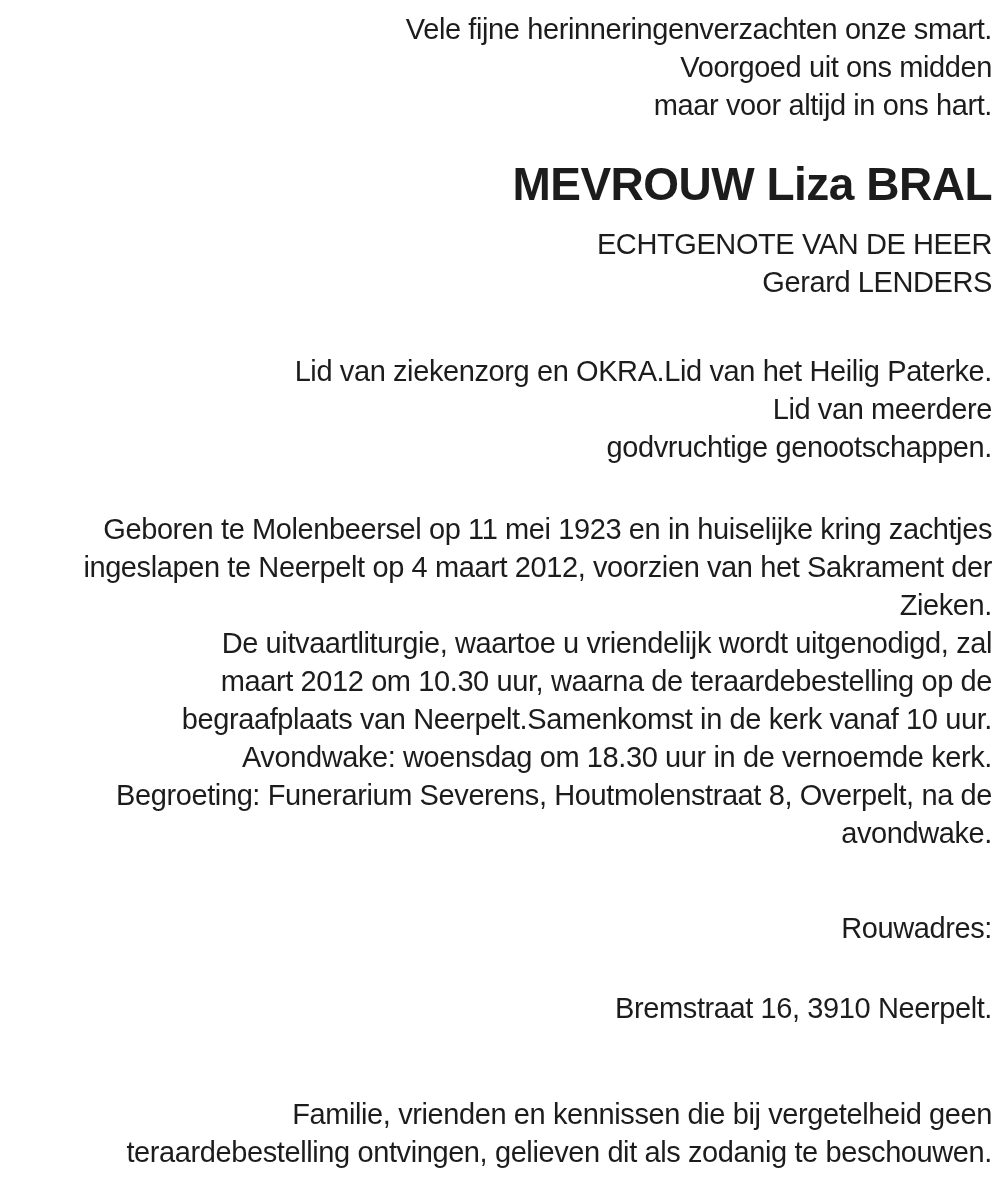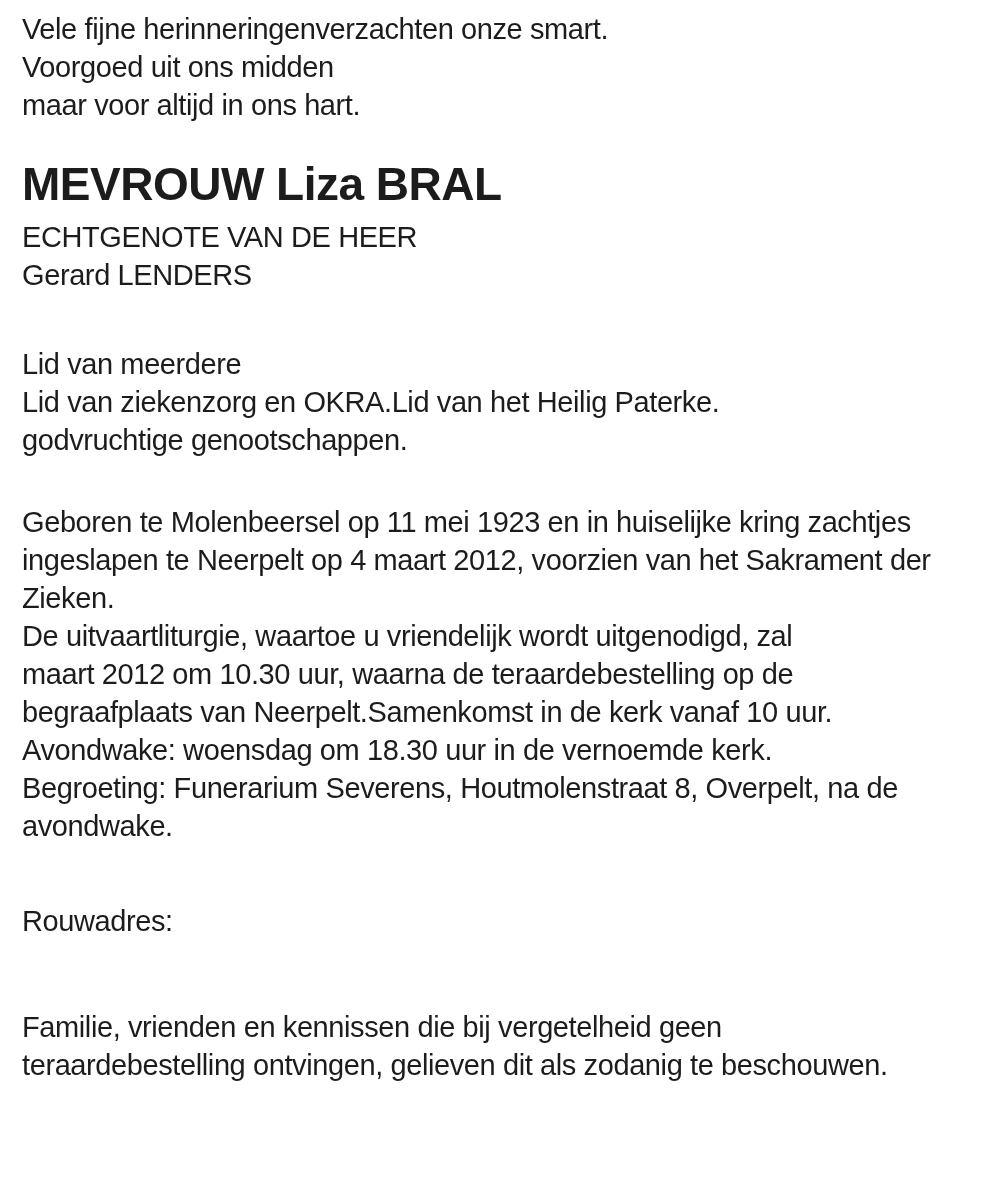--- a/index.html
+++ b/index.html
@@ -9,37 +9,38 @@
   }
   body {
     width: 1000px;
     height: 1190px;
     overflow: hidden;
     font-family: "Liberation Sans", sans-serif;
     color: #1c1c1c;
   }
   .page {
     padding: 10px 8px 0 22px;
+    text-align: right;
   }
   .para { margin: 0; }
   .line {
     font-size: 29px;
     line-height: 38px;
     letter-spacing: -0.4px;
     white-space: nowrap;
   }
   .name {
     margin: 35px 0 0 0;
     font-size: 46px;
     line-height: 50px;
     font-weight: 700;
     letter-spacing: -0.5px;
     white-space: nowrap;
   }
-  .relation     { margin-top: 9px; }
+  .relation     { margin-top: 16px; }
   .memberships  { margin-top: 51px; }
   .announcement { margin-top: 44px; }
   .rouwadres    { margin-top: 57px; }
   .address      { margin-top: 42px; }
   .closing      { margin-top: 68px; }
 </style>
 </head>
 <body style="background: rgb(255, 255, 255); color: rgb(28, 28, 28);">
 
 <div class="page">
@@ -51,40 +52,43 @@
   </div>
 
   <h1 class="name">MEVROUW Liza BRAL</h1>
 
   <div class="para relation">
     <div class="line">ECHTGENOTE VAN DE HEER</div>
     <div class="line">Gerard LENDERS</div>
   </div>
 
   <div class="para memberships">
+    <div class="line">Lid van ziekenzorg en OKRA.Lid van het Heilig Paterke.</div>
     <div class="line">Lid van meerdere</div>
-    <div class="line">Lid van ziekenzorg en OKRA.Lid van het Heilig Paterke.</div>
     <div class="line">godvruchtige genootschappen.</div>
   </div>
 
   <div class="para announcement">
     <div class="line">Geboren te Molenbeersel op 11 mei 1923 en in huiselijke kring zachtjes</div>
     <div class="line">ingeslapen te Neerpelt op 4 maart 2012, voorzien van het Sakrament der</div>
     <div class="line">Zieken.</div>
     <div class="line">De uitvaartliturgie, waartoe u vriendelijk wordt uitgenodigd, zal</div>
     <div class="line">maart 2012 om 10.30 uur, waarna de teraardebestelling op de</div>
     <div class="line">begraafplaats van Neerpelt.Samenkomst in de kerk vanaf 10 uur.</div>
     <div class="line">Avondwake: woensdag om 18.30 uur in de vernoemde kerk.</div>
     <div class="line">Begroeting: Funerarium Severens, Houtmolenstraat 8, Overpelt, na de</div>
     <div class="line">avondwake.</div>
   </div>
 
   <div class="para rouwadres">
     <div class="line">Rouwadres:</div>
   </div>
 
+  <div class="para address">
+    <div class="line">Bremstraat 16, 3910 Neerpelt.</div>
+  </div>
 
   <div class="para closing">
     <div class="line">Familie, vrienden en kennissen die bij vergetelheid geen</div>
     <div class="line">teraardebestelling ontvingen, gelieven dit als zodanig te beschouwen.</div>
   </div>
 
 </div>
 
 </body></html>

